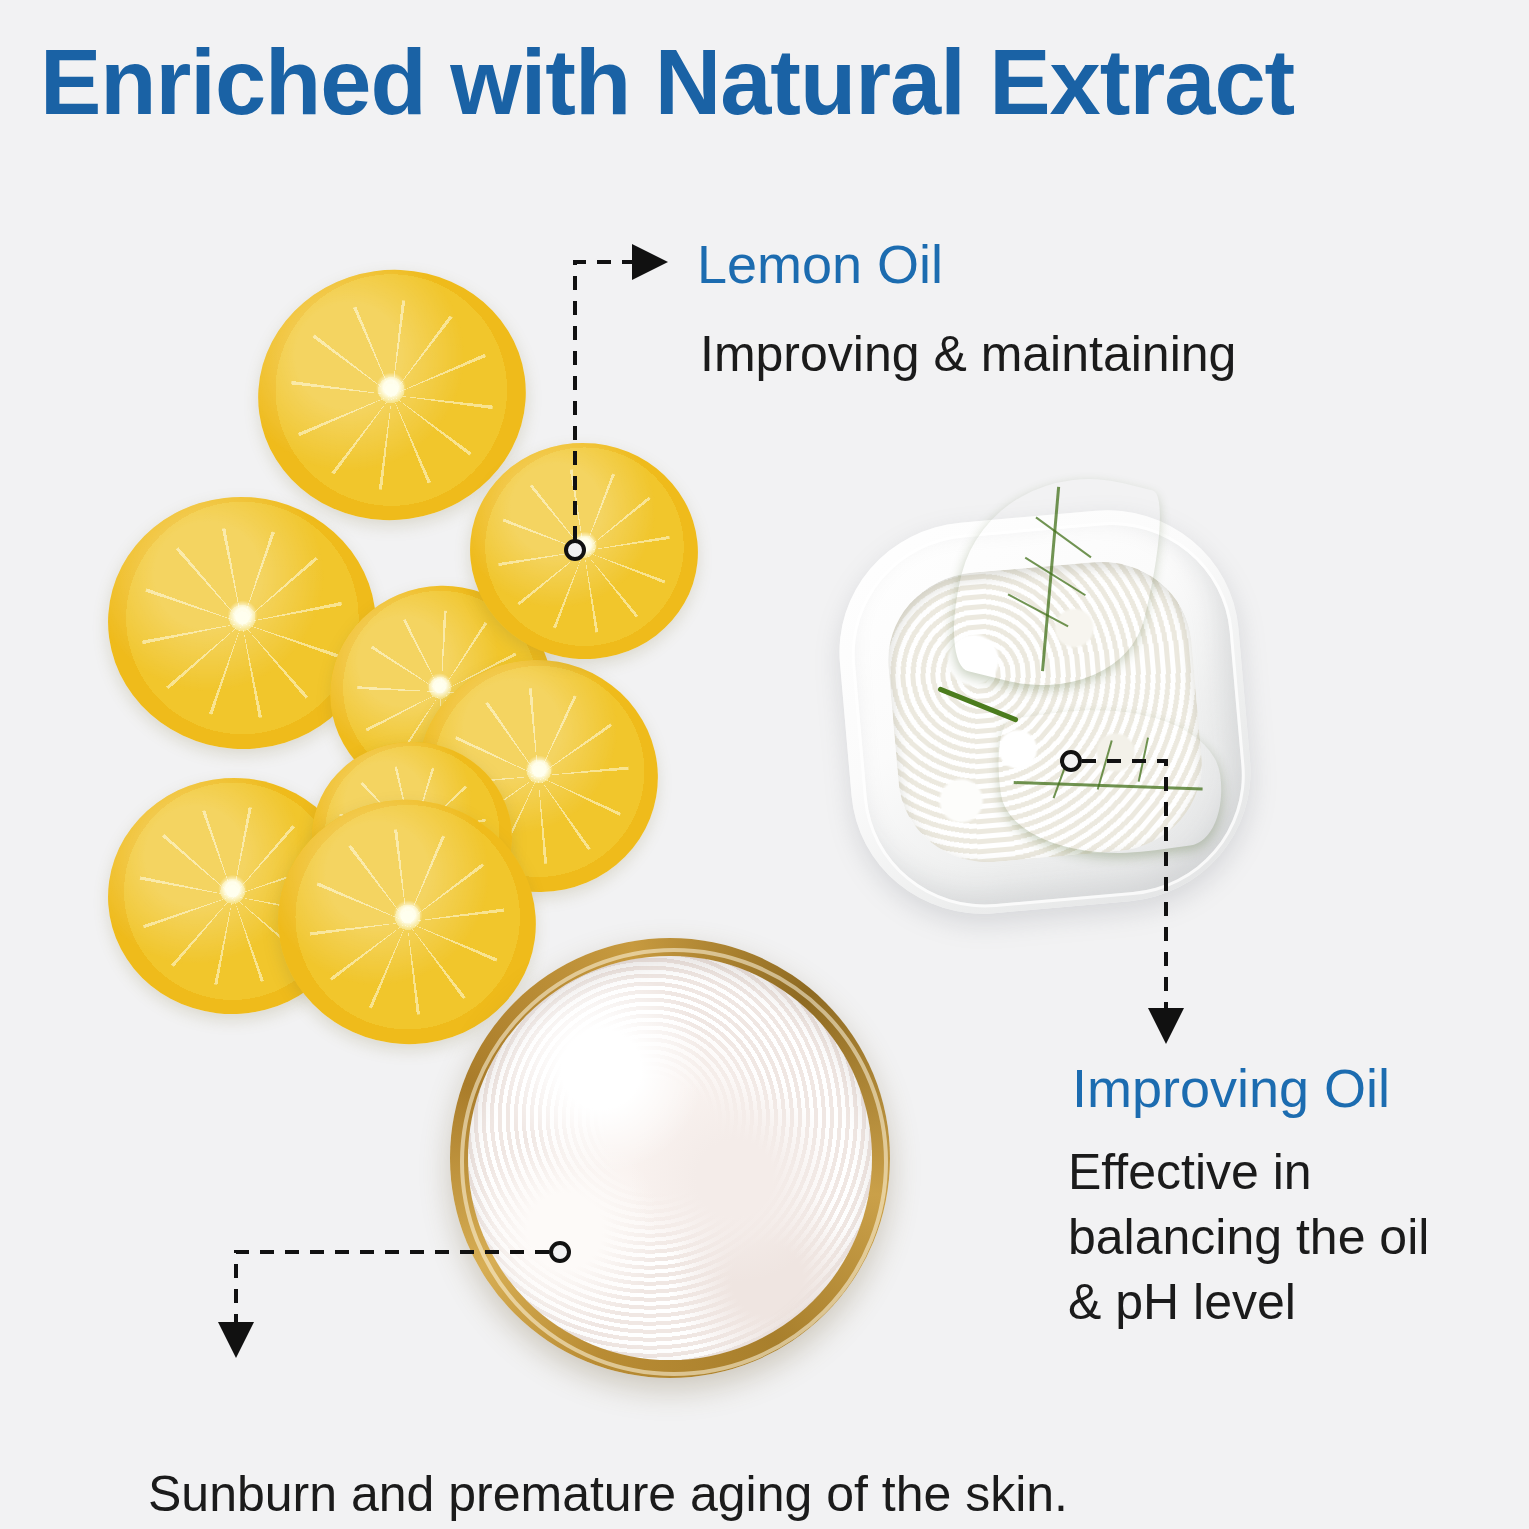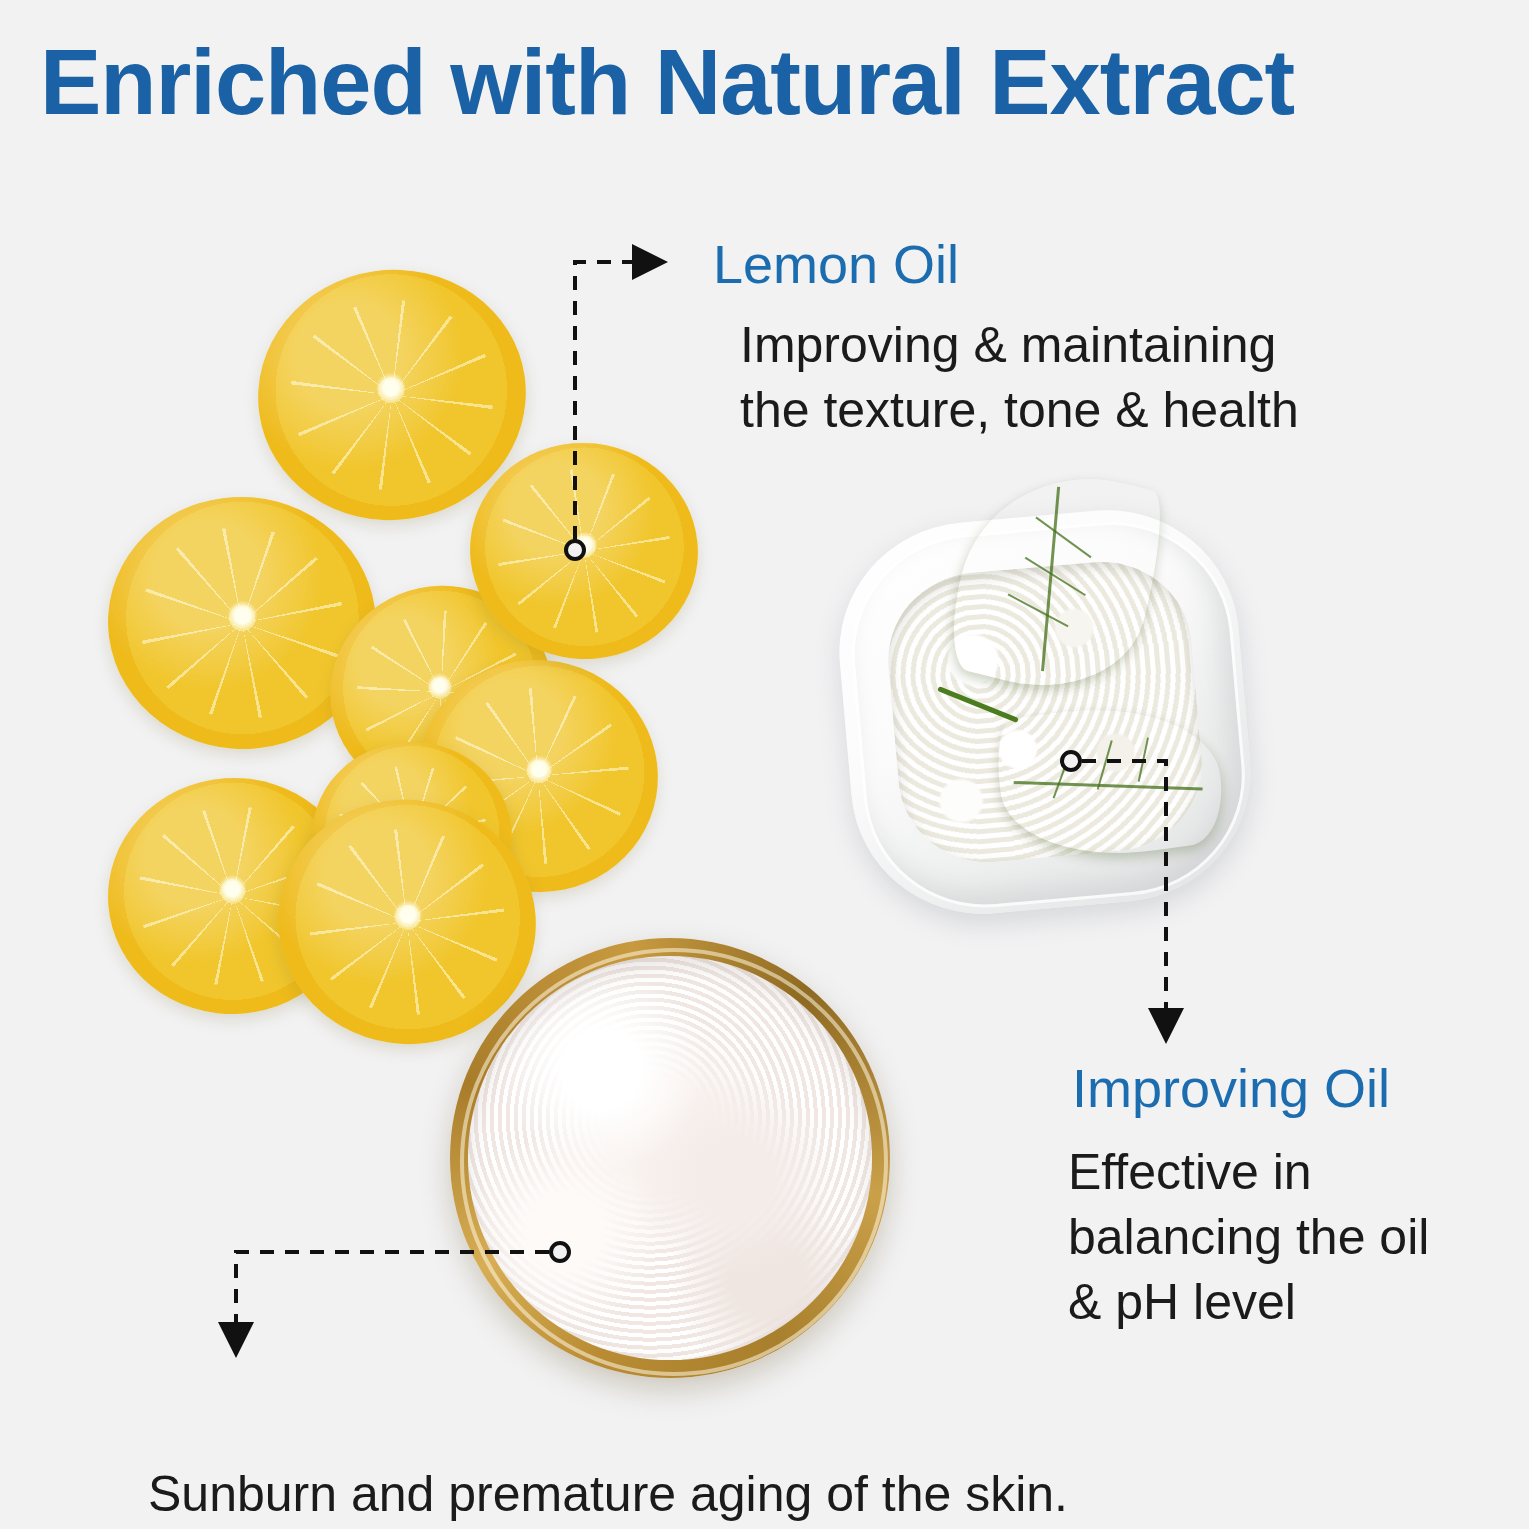--- a/index.html
+++ b/index.html
@@ -40,22 +40,22 @@
     line-height: 1.05;
   }
   .callout-body {
     position: absolute;
     font-size: 50px;
     font-weight: 400;
     color: #1b1b1b;
     line-height: 1.30;
   }
 
-  #lemon-heading   { left: 713px; top: 236px; text-align: center; }
-  #lemon-body      { left: 700px; top: 313px; width: 720px; margin-left: 40px; }
+  #lemon-heading   { left: 697px; top: 236px; text-align: center; }
+  #lemon-body      { left: 700px; top: 322px; width: 720px; }
 
   #pepper-heading  { left: 1072px; top: 1060px; }
   #pepper-body     { left: 1068px; top: 1140px; width: 470px; }
 
   #diamond-heading { left: 64px;  top: 1388px; }
   #diamond-body    { left: 58px;  top: 1462px; width: 1100px; text-align: center; }
 
   
   #connectors {
     position: absolute;
@@ -275,21 +275,20 @@
       <path d="M549,1252 L236,1252 L236,1350" fill="none" stroke="#111111" stroke-width="4" stroke-dasharray="14,11" marker-end="url(#arrowD)"></path>
       <circle cx="560" cy="1252" r="9" fill="#f2f2f3" stroke="#111111" stroke-width="4"></circle>
     </g>
   </svg>
 
   <div id="page-title">Enriched with Natural Extract</div>
 
   <div class="callout-heading" id="lemon-heading">Lemon Oil</div>
   <div class="callout-body" id="lemon-body">
     <div>Improving &amp; maintaining</div>
-    <div>the texture, tone &amp; health</div>
   </div>
 
   <div class="callout-heading" id="pepper-heading">Improving Oil</div>
   <div class="callout-body" id="pepper-body">
     <div>Effective in</div>
     <div>balancing the oil</div>
     <div>&amp; pH level</div>
   </div>
 
   <div class="callout-body" id="diamond-body">

